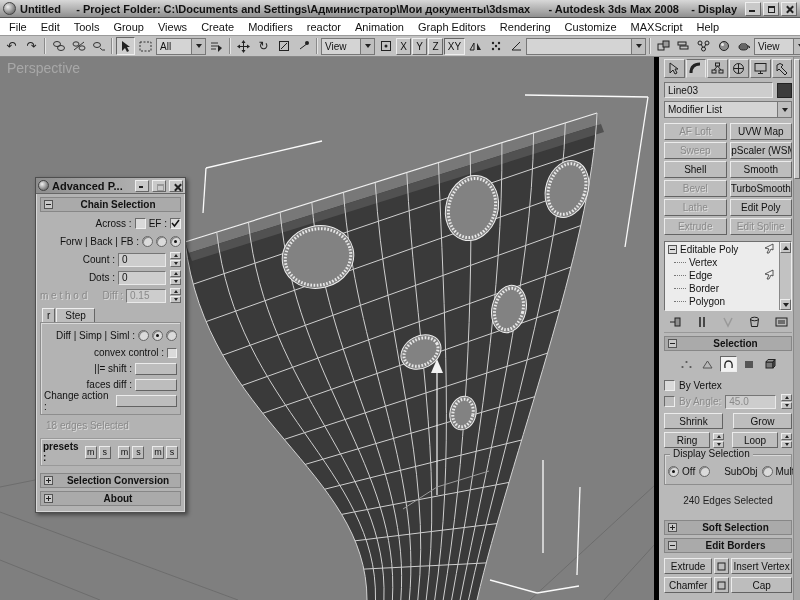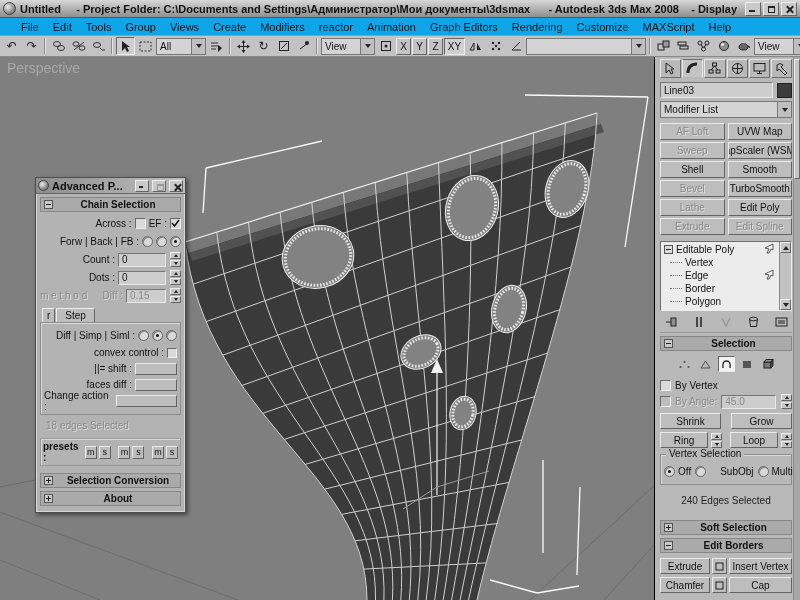--- a/index.html
+++ b/index.html
@@ -11,42 +11,42 @@
 #titlebar .title{font-weight:bold;font-size:11px;white-space:pre;overflow:hidden;flex:1}
 .applogo{width:13px;height:13px;border-radius:50%;background:radial-gradient(circle at 35% 35%,#efefef,#8a8a8a 60%,#4f4f4f);border:1px solid #444;flex:0 0 auto}
 .winbtns{display:flex;gap:2px}
 .wbtn{width:16px;height:14px;background:#c9c9c9;border:1px solid;border-color:#eee #666 #666 #eee;position:relative}
 .wbtn .mini{position:absolute;left:3px;right:5px;bottom:3px;height:2px;background:#222}
 .wbtn .rest{position:absolute;left:4px;top:3px;width:7px;height:7px;border:1px solid #222;border-top-width:2px}
 .wbtn .cls1,.wbtn .cls2{position:absolute;left:7px;top:2px;width:2px;height:9px;background:#222}
 .wbtn .cls1{transform:rotate(45deg)}.wbtn .cls2{transform:rotate(-45deg)}
 .wbtn.dis .rest{border-color:#999}
 
-#menubar{position:absolute;left:0;top:18px;right:0;height:18px;background:#0ea5e9;border-bottom:1px solid #9a9a9a;display:flex;align-items:center;padding-left:14px}
+#menubar{position:absolute;left:0;top:18px;right:0;height:18px;background:#ffffff;border-bottom:1px solid #9a9a9a;display:flex;align-items:center;padding-left:2px}
 .mitem{padding:2px 7px;font-size:11px;white-space:nowrap}
 
 #toolbar{position:absolute;left:0;top:36px;right:0;height:21px;background:#c3c3c3;border-bottom:1px solid #888;display:flex;align-items:center;padding:0 2px;gap:1px;overflow:hidden}
 .tbtn{width:19px;height:18px;display:flex;align-items:center;justify-content:center;font-size:12px;color:#222;flex:0 0 auto}
 .tbtn.sunk{background:#cecece;border:1px solid;border-color:#666 #eee #eee #666}
 .tbtn svg{display:block}
 .tsep{width:2px;height:16px;border-left:1px solid #8a8a8a;border-right:1px solid #e4e4e4;margin:0 2px;flex:0 0 auto}
 .dd{height:17px;background:#d4d4d4;border:1px solid #777;display:flex;align-items:center;font-size:10px;padding-left:3px;flex:0 0 auto;position:relative}
 .dd .ddtxt{flex:1;overflow:hidden;white-space:nowrap}
 .ddarrow{width:14px;height:100%;background:#bfbfbf;border-left:1px solid #777;display:flex;align-items:center;justify-content:center}
 .tri-dn{width:0;height:0;border-left:3px solid transparent;border-right:3px solid transparent;border-top:4px solid #222}
 .axbtn{width:15px;height:17px;background:#c3c3c3;border:1px solid;border-color:#eee #666 #666 #eee;font-size:10px;display:flex;align-items:center;justify-content:center;flex:0 0 auto}
 .axbtn.sunk{border-color:#666 #eee #eee #666;background:#d0d0d0}
 
 
 #viewport{position:absolute;left:0;top:57px;width:654px;height:543px;background:#7f7f7f;overflow:hidden}
 #vp-label{position:absolute;left:7px;top:3px;color:#a8a8a8;font-size:14px;z-index:2}
 #scene{position:absolute;left:0;top:0}
 
 
-#sidepanel{position:absolute;left:654px;top:57px;width:146px;height:543px;background:#b9b9b9;border-left:1px solid #000000;padding:2px 8px 0 5px;font-size:10px}
+#sidepanel{position:absolute;left:654px;top:57px;width:146px;height:543px;background:#b9b9b9;border-left:5px solid #000000;padding:2px 8px 0 5px;font-size:10px}
 .pscroll{position:absolute;right:0;top:0;width:7px;height:100%;background:#a8a8a8;border-left:1px solid #8b8b8b}
 .pscroll .thumb{position:absolute;left:0;right:0;top:2px;height:120px;background:#c6c6c6;border:1px solid;border-color:#eee #666 #666 #eee}
 #tabs{display:flex;gap:1px;height:19px;margin-bottom:4px}
 .tab{flex:1;background:#b9b9b9;border:1px solid;border-color:#e8e8e8 #6e6e6e #6e6e6e #e8e8e8;display:flex;align-items:center;justify-content:center}
 .tab.active{border-color:#6e6e6e #e8e8e8 #b9b9b9 #e8e8e8;background:#c4c4c4}
 .tab svg{display:block}
 .row{display:flex;align-items:center;margin-bottom:3px}
 .fld{background:#cdcdcd;border:1px solid;border-color:#767676 #e9e9e9 #e9e9e9 #767676;height:16px;display:flex;align-items:center;padding:0 3px;font-size:10px}
 #objname{flex:1;margin-right:4px}
 .swatch{width:15px;height:15px;background:#3c3c3c;border:1px solid #222}
@@ -609,21 +609,21 @@
           <div>
             <span class="tri-up"></span>
           </div>
           <div>
             <span class="tri-dn"></span>
           </div>
         </span>
     </div>
 
     <div class="grp">
-      <span class="legend">Vertex Selection</span>
+      <span class="legend">Display Selection</span>
       <div class="cbrow" style="justify-content:space-between">
         <span style="display:flex;align-items:center;gap:3px">
             <span class="rb on"></span>
             <span class="lbl">Off</span>
           </span>
         <span style="display:flex;align-items:center;gap:14px">
             <span class="rb"></span>
             <span class="lbl">SubObj</span>
           </span>
         <span style="display:flex;align-items:center;gap:3px">

